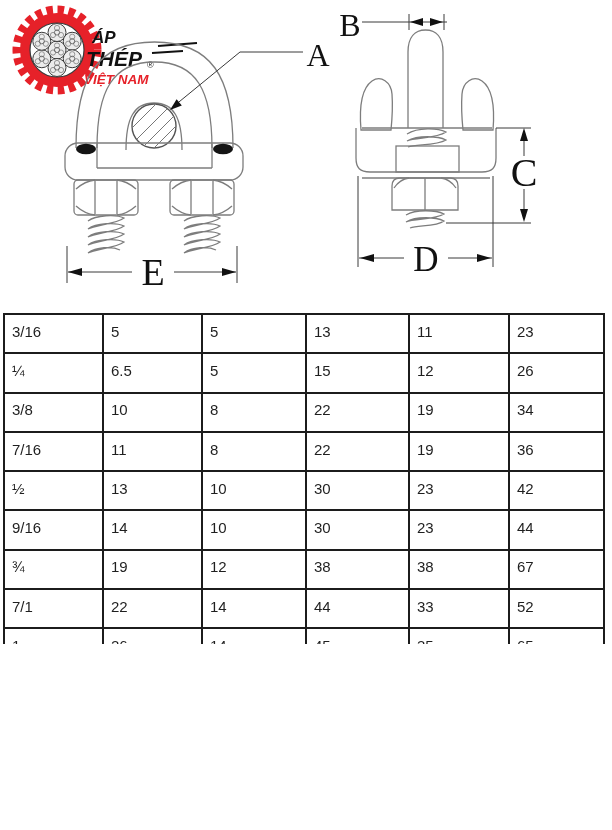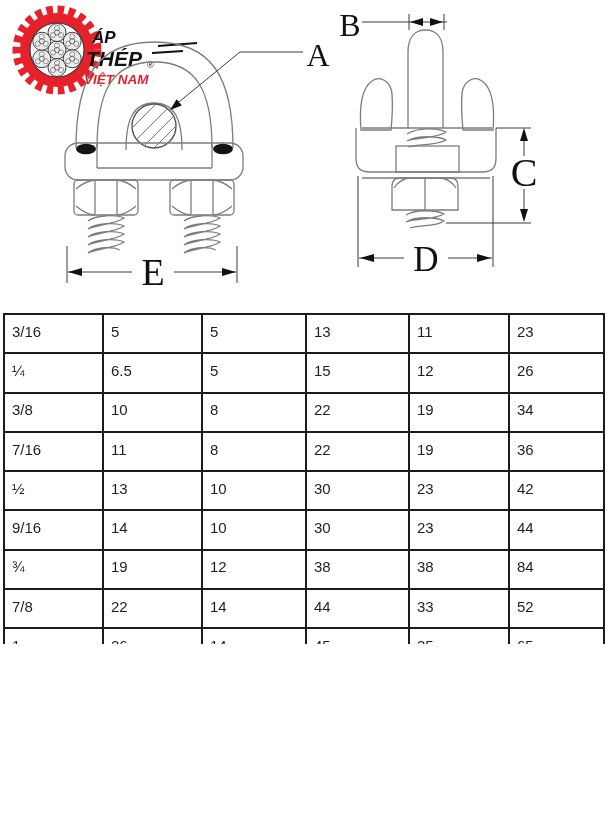--- a/index.html
+++ b/index.html
@@ -217,24 +217,24 @@
           <td>30</td>
           <td>23</td>
           <td>44</td>
         </tr>
         <tr>
           <td>¾</td>
           <td>19</td>
           <td>12</td>
           <td>38</td>
           <td>38</td>
-          <td>84</td>
-        </tr>
-        <tr>
-          <td>7/8</td>
+          <td>67</td>
+        </tr>
+        <tr>
+          <td>7/1</td>
           <td>22</td>
           <td>14</td>
           <td>44</td>
           <td>33</td>
           <td>52</td>
         </tr>
         <tr>
           <td>1</td>
           <td>26</td>
           <td>14</td>

